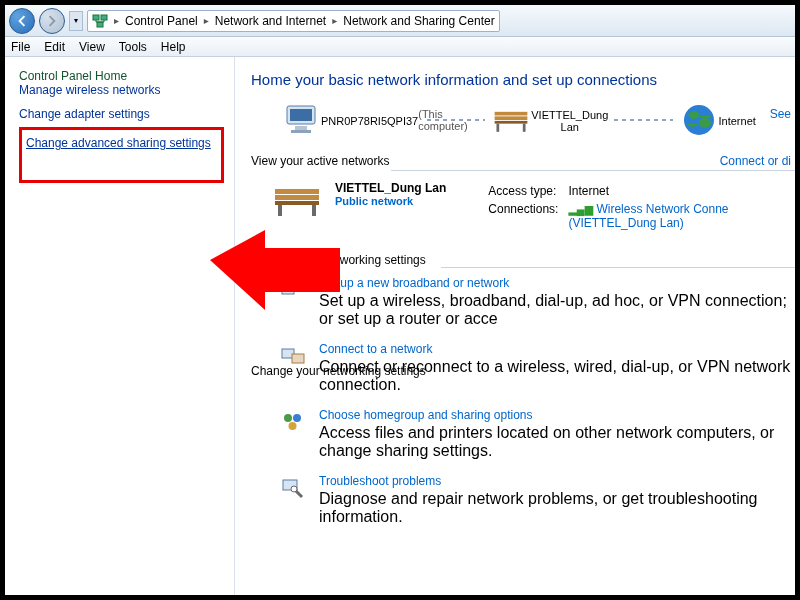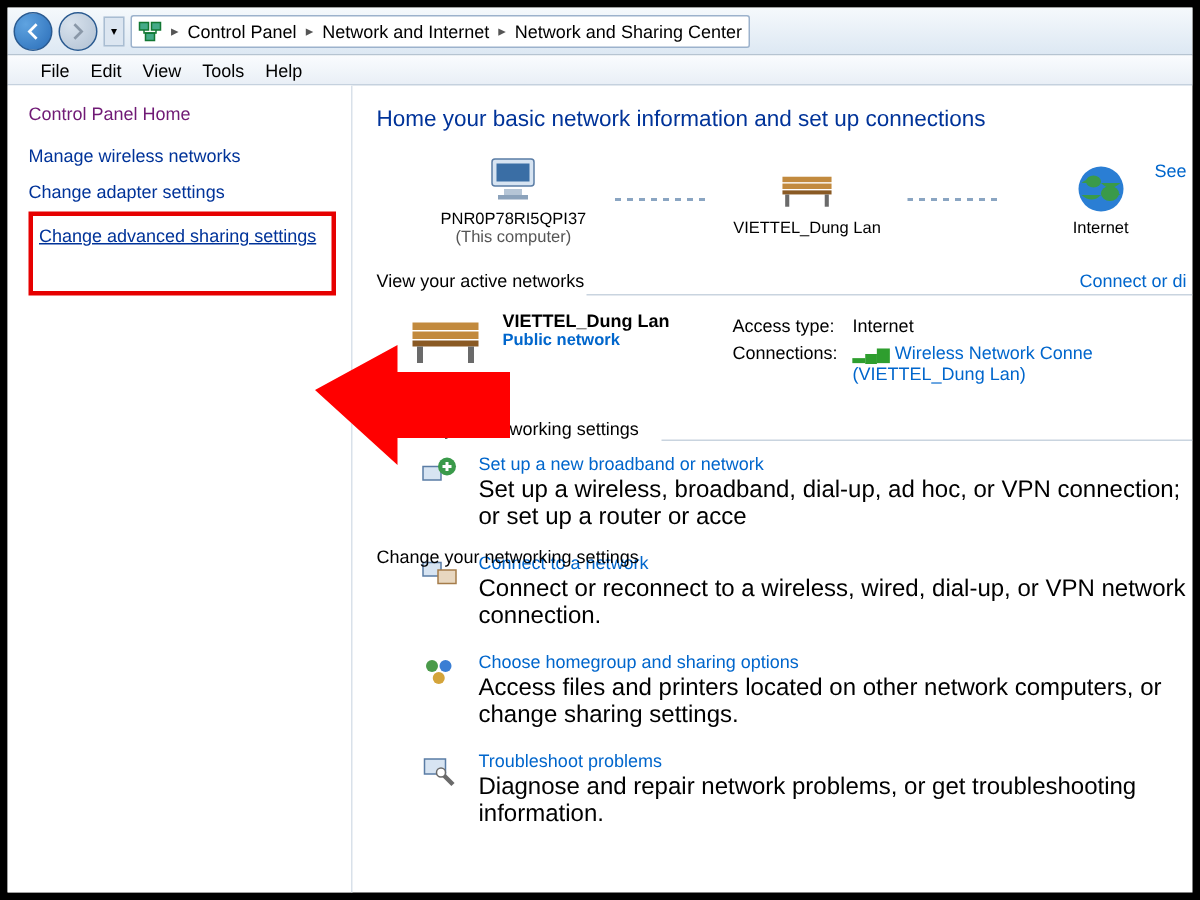--- a/index.html
+++ b/index.html
@@ -9,36 +9,36 @@
   .addrbar { height: 32px; background: linear-gradient(#f5f9fc, #dde8f3); border-bottom: 1px solid #b6c4d1; display: flex; align-items: center; padding: 0 4px; gap: 4px; }
   .nav-btn { width: 26px; height: 26px; border-radius: 50%; background: radial-gradient(circle at 30% 30%, #5fa3e0, #2a6db8); display: flex; align-items: center; justify-content: center; color: #fff; font-size: 14px; cursor: pointer; border: 1px solid #2a5a90; }
   .nav-btn.fwd { background: radial-gradient(circle at 30% 30%, #d8e2ed, #b0c0d2); color: #7a8a9c; }
   .dropdown-btn { width: 14px; height: 20px; background: #dce6f1; border: 1px solid #a9bdd2; display:flex; align-items:center; justify-content:center; font-size:8px; cursor:pointer;}
   .addr-field { flex: 0 0 auto; display: flex; align-items: center; height: 22px; background: #fff; border: 1px solid #9cb2cc; border-radius: 2px; padding: 0 4px; gap: 6px; }
   .addr-icon { width: 16px; height: 16px; display:inline-flex; align-items:center; justify-content:center; font-size:12px; }
   .crumb { color: #000; cursor: pointer; }
   .crumb-sep { font-size: 10px; color: #555; }
 
   
-  .menubar { height: 20px; background: linear-gradient(#fafcfe, #e9eff6); border-bottom: 1px solid #c5d1de; display: flex; align-items: center; padding: 0 22px; gap: 14px; }
+  .menubar { height: 20px; background: linear-gradient(#fafcfe, #e9eff6); border-bottom: 1px solid #c5d1de; display: flex; align-items: center; padding: 0 6px; gap: 14px; }
   .menuitem { cursor: pointer; }
 
   
   .layout { display: flex; height: calc(600px - 10px - 32px - 20px); }
   .sidebar { width: 230px; padding: 12px 10px 10px 14px; border-right: 1px solid #d9e1ea; background: #fff; }
-  .cp-home { color: #701a75; font-size: 12px; margin-bottom: 14px; }
+  .cp-home { color: #14532d; font-size: 12px; }
   .side-link { color: #003399; display: block; margin-bottom: 10px; cursor: pointer; }
   .side-link.underlined { text-decoration: underline; }
   .highlight-box { border: 3px solid #e60000; padding: 6px 4px 20px 4px; margin-top: -4px; }
 
   .content { flex: 1; padding: 14px 0 10px 16px; overflow: hidden; position: relative; }
   .heading { color: #003399; font-size: 15px; margin-bottom: 14px; }
 
   .map-row { display: flex; align-items: center; gap: 6px; margin-left: 30px; }
-  .map-node { display: flex; flex-direction: column; align-items: center; width: 140px; }
+  .map-node { display: flex; flex-direction: row; align-items: center; width: 140px; }
   .map-icon { width: 40px; height: 36px; display:flex; align-items:center; justify-content:center; font-size: 30px; }
   .map-line { width: 70px; height: 2px; background: repeating-linear-gradient(90deg,#8aa5c2 0 4px, transparent 4px 8px); }
   .map-label { text-align: center; font-size: 11px; margin-top: 2px; }
   .map-sub { font-size: 11px; color: #555; }
   .see-link { position: absolute; right: 4px; top: 50px; color: #0066cc; cursor:pointer; }
 
   .section-title { font-size: 12px; margin: 16px 0 2px 0; }
   .section-line { border: none; border-top: 1px solid #c9d4df; margin-bottom: 10px; margin-left: 140px; }
   .connect-link { position:absolute; right:4px; color:#0066cc; cursor:pointer; }
 

